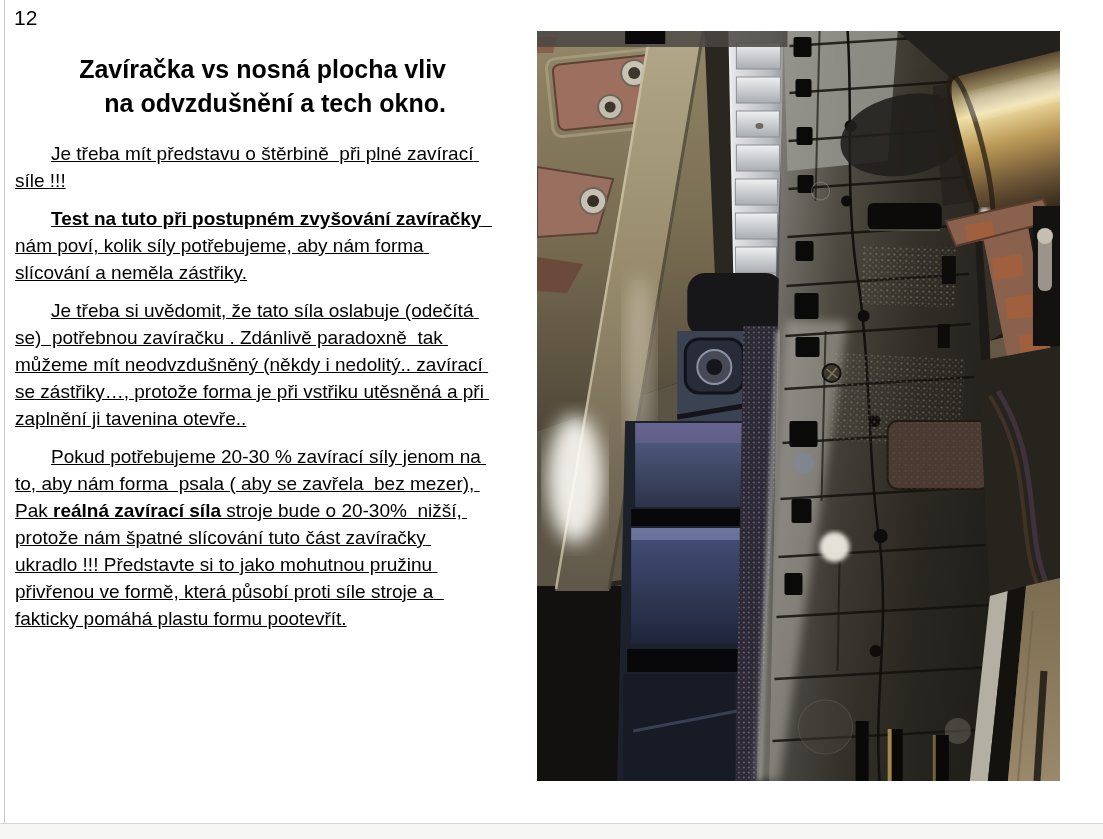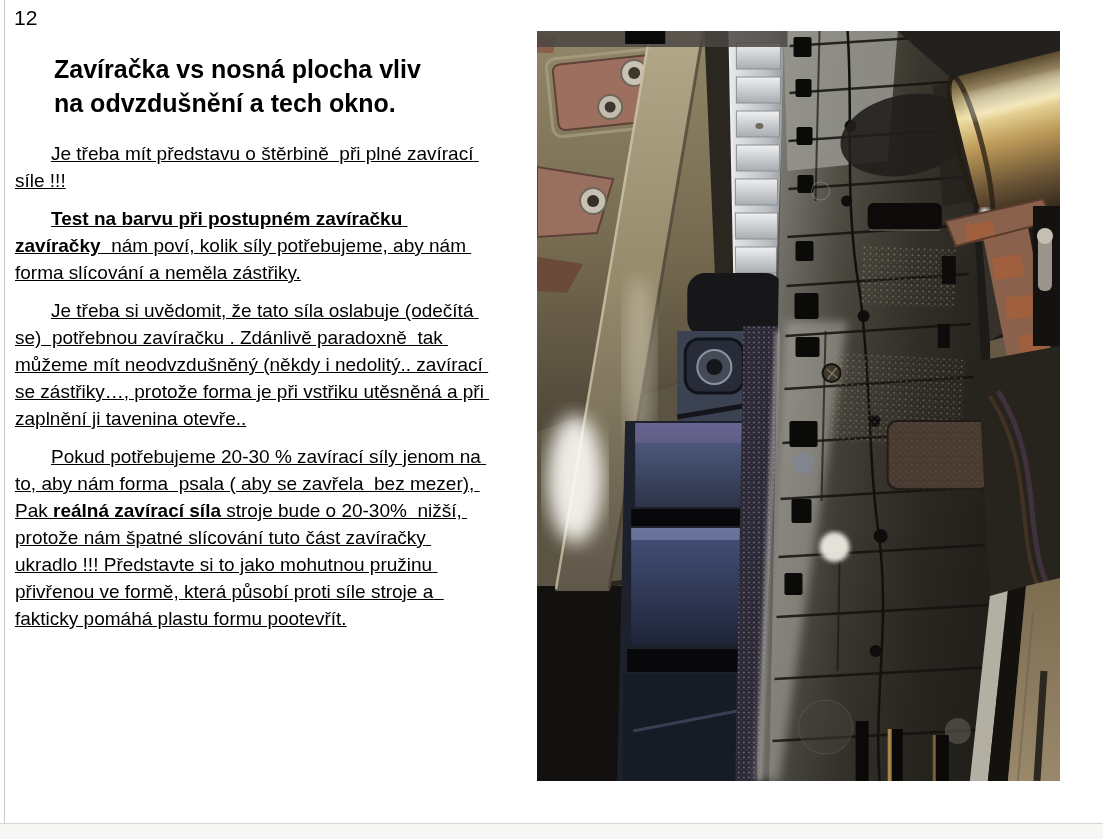--- a/index.html
+++ b/index.html
@@ -5,39 +5,39 @@
   html,body{margin:0;padding:0;background:#ffffff;}
   body{width:1103px;height:839px;overflow:hidden;position:relative;
        font-family:"Liberation Sans", sans-serif;-webkit-font-smoothing:antialiased;}
   .slide{position:absolute;left:0;top:0;width:1103px;height:823px;background:#ffffff;}
   .left-edge{position:absolute;left:4px;top:0;width:1px;height:823px;background:#c9c9c9;}
   .bottom-strip{position:absolute;left:0;top:823px;width:1103px;height:16px;
        background:#f6f6f5;border-top:1px solid #d5d5d5;box-sizing:border-box;}
   .page-number{position:absolute;left:14px;top:6px;font-size:21px;color:#000;}
   .text-col{position:absolute;left:15px;top:0;width:470px;}
   .slide-title{font-weight:bold;font-size:25px;line-height:34px;color:#000;
-       text-align:left;width:392px;margin:52px auto 20px auto;}
+       text-align:right;width:392px;margin:52px auto 20px auto;}
   .paragraphs p{margin:0 0 11px 0;font-size:19px;line-height:27px;color:#000;
        text-indent:36px;white-space:pre-wrap;text-decoration:underline;}
   .paragraphs .b{font-weight:bold;}
   .photo-frame{position:absolute;left:537px;top:31px;width:523px;height:750px;overflow:hidden;}
   .photo-frame svg{display:block;width:100%;height:100%;}
 </style>
 </head>
 <body>
 
 <div class="slide">
 
   <div class="page-number">12</div>
 
   <div class="text-col">
     <div class="slide-title">Zavíračka vs nosná plocha vliv na odvzdušnění a tech okno.</div>
     <div class="paragraphs" id="paragraphs">
         <p><span>Je třeba mít představu o štěrbině  při plné zavírací síle !!!</span></p>
-        <p><span class="b">Test na barvu při postupném zavíračku zavíračky</span><span>  nám poví, kolik síly potřebujeme, aby nám forma slícování a neměla zástřiky.</span></p>
+        <p><span class="b">Test na tuto při postupném zvyšování zavíračky</span><span>  nám poví, kolik síly potřebujeme, aby nám forma slícování a neměla zástřiky.</span></p>
         <p><span>Je třeba si uvědomit, že tato síla oslabuje (odečítá se)  potřebnou zavíračku . Zdánlivě paradoxně  tak můžeme mít neodvzdušněný (někdy i nedolitý.. zavírací se zástřiky…, protože forma je při vstřiku utěsněná a při zaplnění ji tavenina otevře..</span></p>
         <p><span>Pokud potřebujeme 20-30 % zavírací síly jenom na to, aby nám forma  psala ( aby se zavřela  bez mezer), Pak </span><span class="b">reálná zavírací síla</span><span> stroje bude o 20-30%  nižší, protože nám špatné slícování tuto část zavíračky ukradlo !!! Představte si to jako mohutnou pružinu přivřenou ve formě, která působí proti síle stroje a  fakticky pomáhá plastu formu pootevřít.</span></p>
       </div>
   </div>
 
   <div class="photo-frame">
     <svg viewBox="0 0 522 750" preserveAspectRatio="none">
       <defs>
         <linearGradient id="gPlate" x1="0" y1="0" x2="0" y2="1">
           <stop offset="0" stop-color="#938769"></stop>

